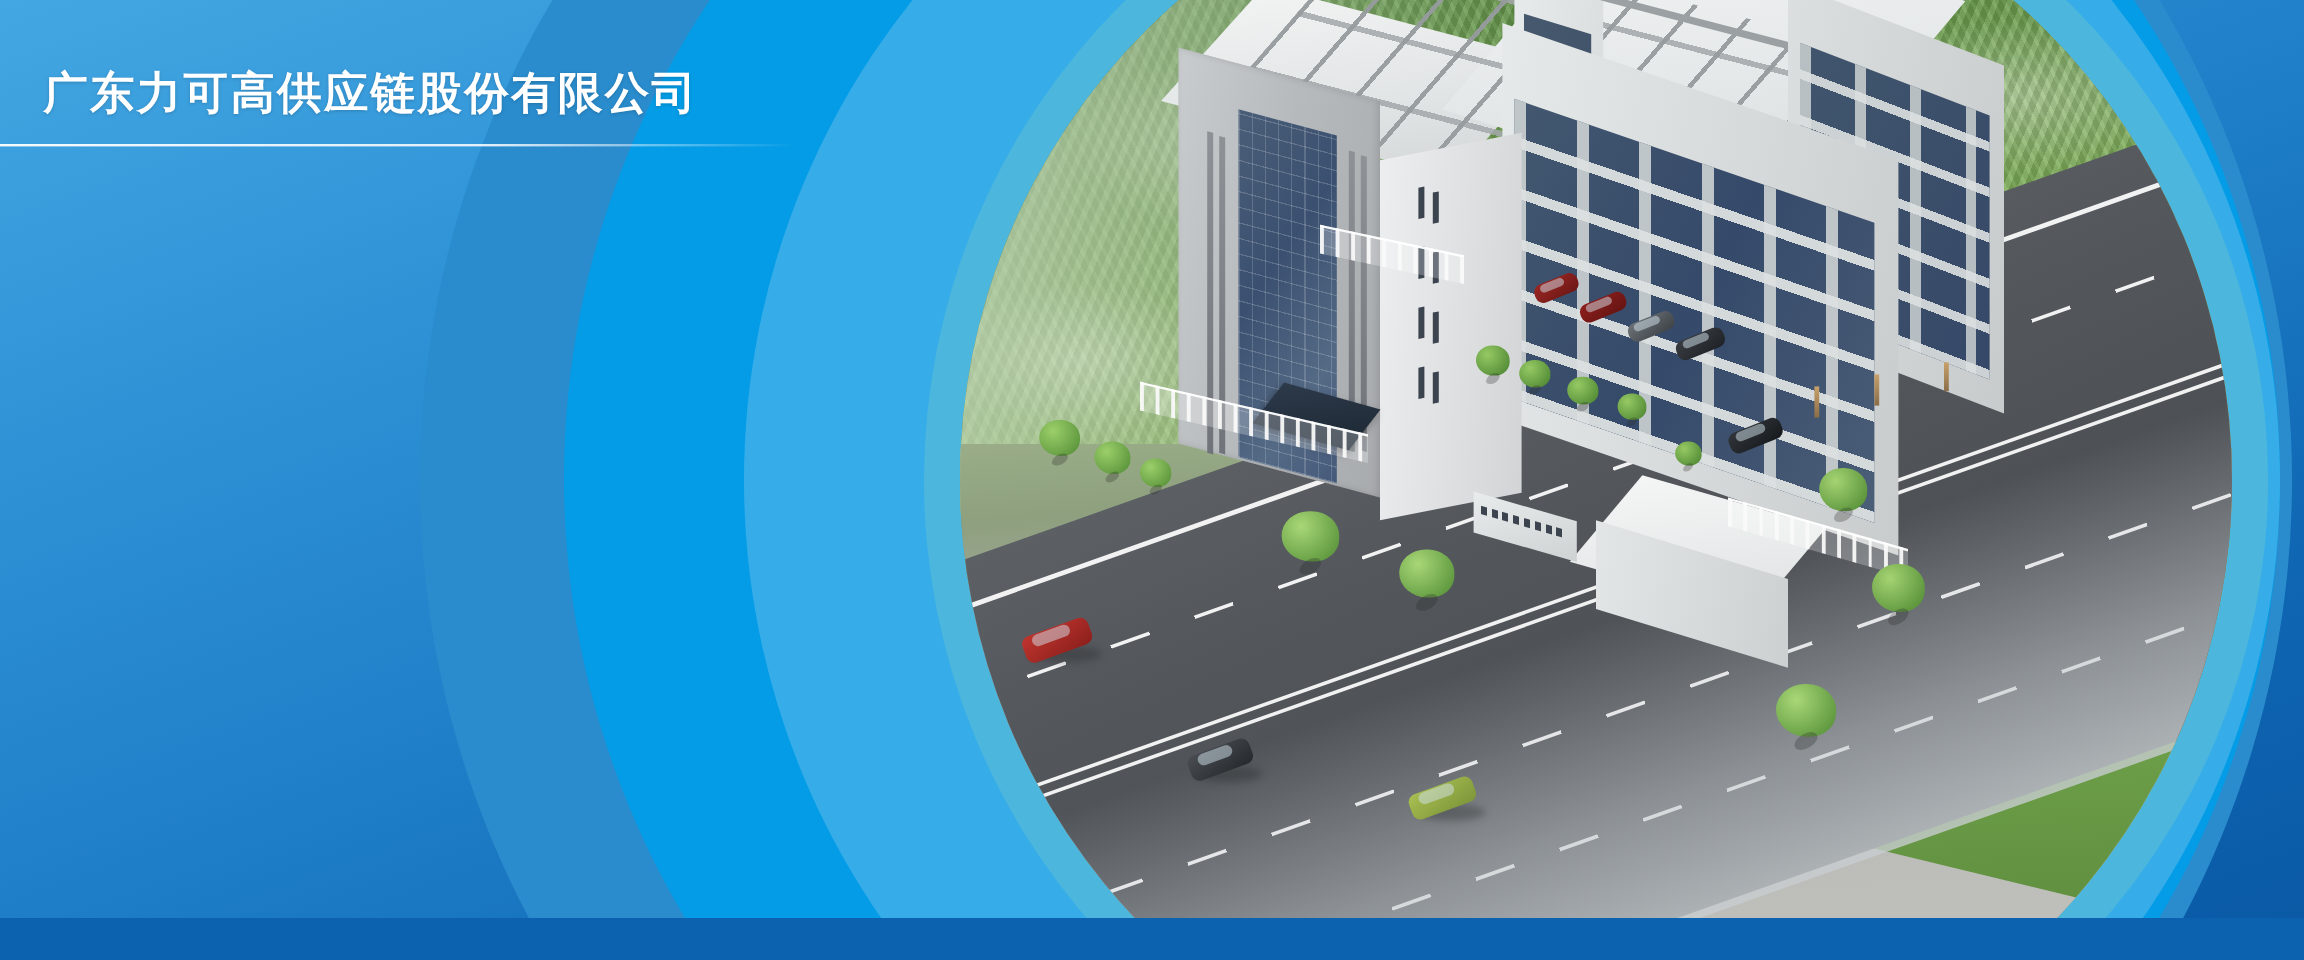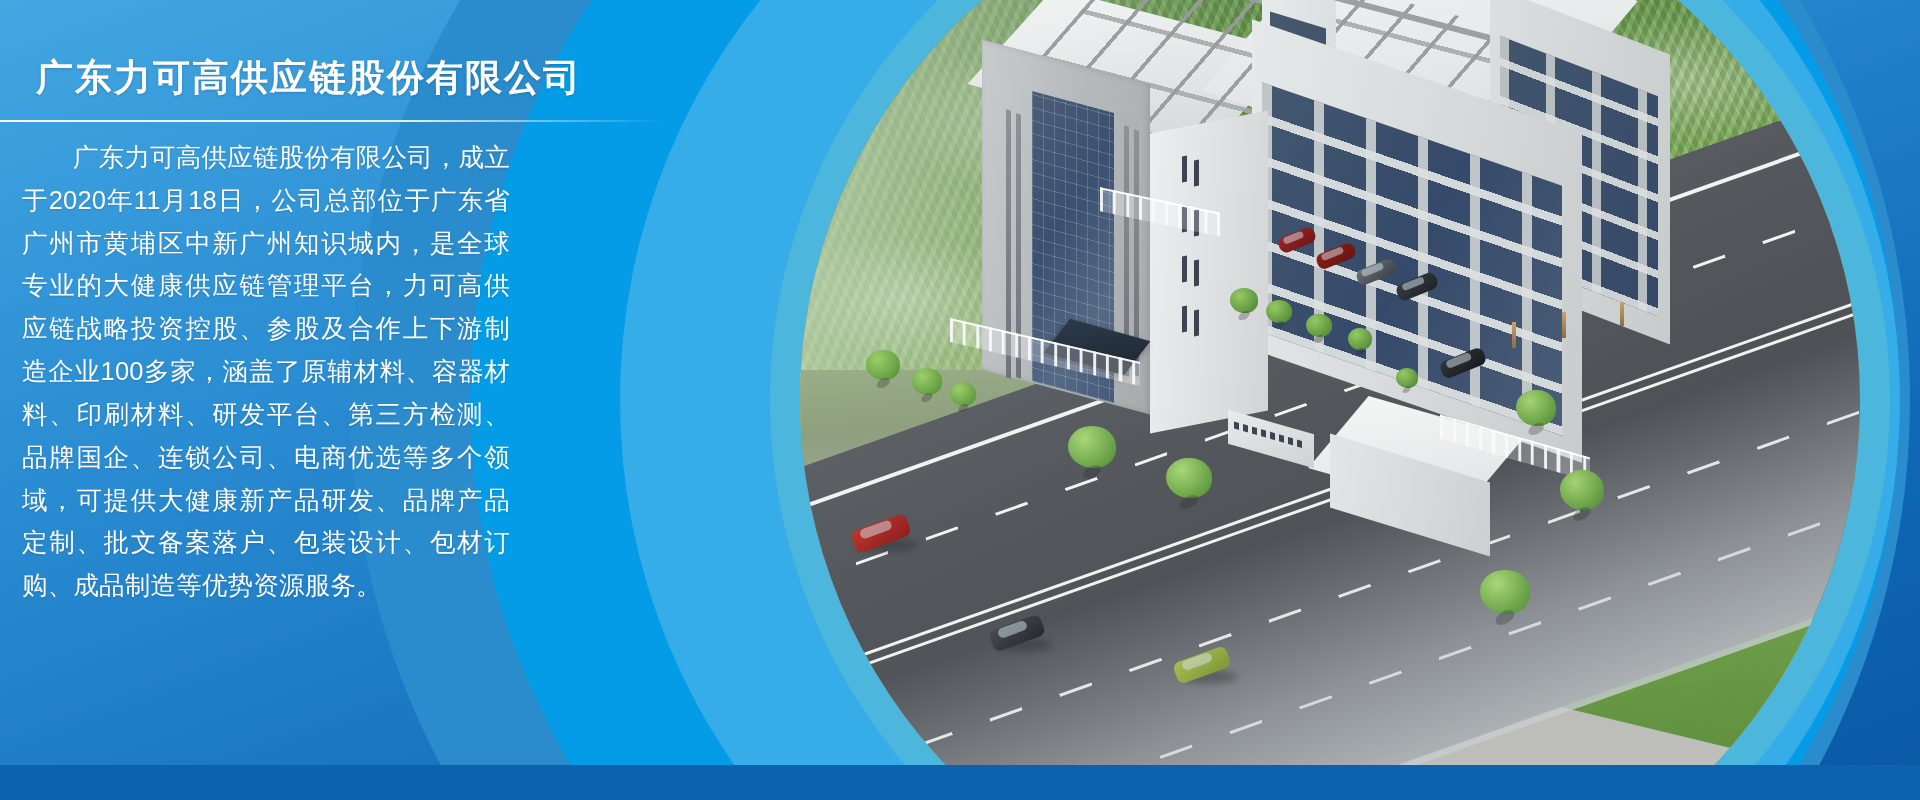--- a/index.html
+++ b/index.html
@@ -434,17 +434,16 @@
       <div class="car" style="left:478px;top:362px;width:38px;height:16px;background:linear-gradient(160deg,#9c2724,#6b1715);transform:rotate(-22deg);"></div>
       <div class="car" style="left:640px;top:484px;width:46px;height:18px;background:linear-gradient(160deg,#32363b,#16191c);transform:rotate(-22deg);"></div>
 
     </div>
   </div>
 
   <div class="panel">
     <div class="title">广东力可高供应链股份有限公司</div>
     <div class="title-rule"></div>
     <div class="body-copy">
-      <p>广东力可高供应链股份有限公司，成立于2020年11月18日，公司总部位于广东省广州市黄埔区中新广州知识城内，是全球专业的大健康供应链管理平台，力可高供应链战略投资控股、参股及合作上下游制造企业100多家，涵盖了原辅材料、容器材料、印刷材料、研发平台、第三方检测、品牌国企、连锁公司、电商优选等多个领域，可提供大健康新产品研发、品牌产品定制、批文备案落户、包装设计、包材订购、成品制造等优势资源服务。</p>
     </div>
   </div>
 
 </div>
 
 </body></html>

